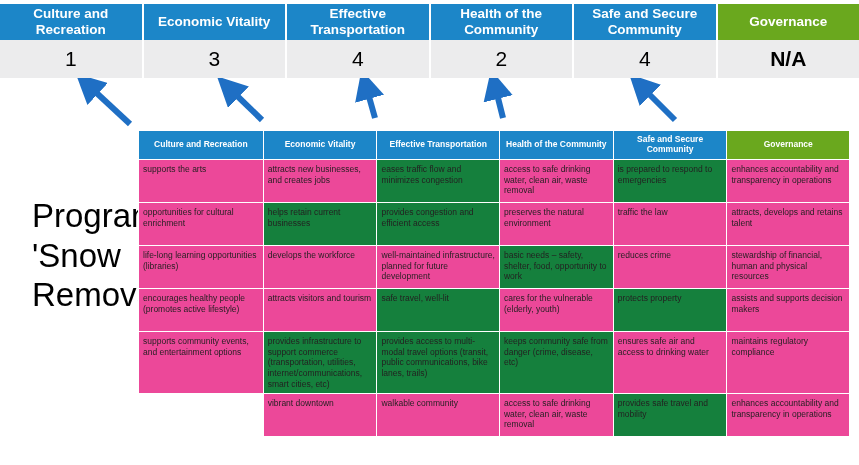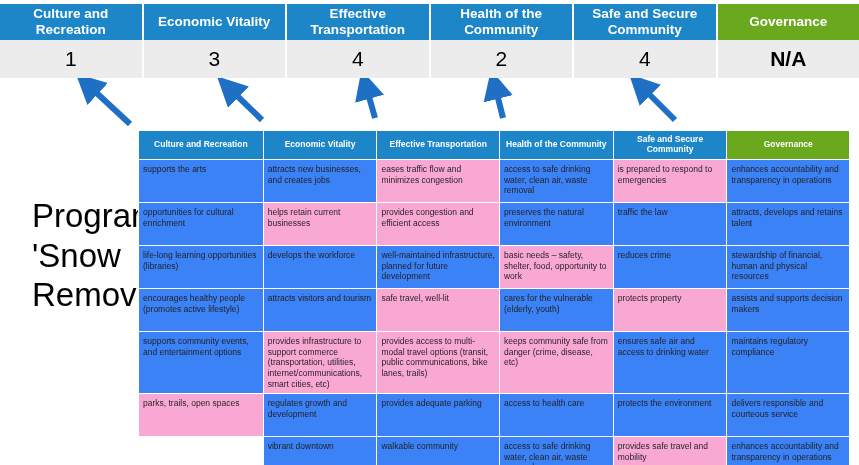--- a/index.html
+++ b/index.html
@@ -109,24 +109,24 @@
     vertical-align: middle;
   }
   #matrix th.gov { background: #6aa81e; }
   #matrix td {
     font-size: 8.5px;
     color: #231f20;
     vertical-align: top;
     padding: 4px 4px;
     line-height: 1.25;
     border: 1px solid #ffffff;
-    background: #3b82f6;
+    background: #ec4899;
     height: 34px;
   }
-  #matrix td.hl { background: #f9a8d4; }
+  #matrix td.hl { background: #15803d; }
   #matrix td.blank { background: #ffffff; border-color: #ffffff; }
   col.c0 { width: 114px; }
   col.c1 { width: 104px; }
   col.c2 { width: 112px; }
   col.c3 { width: 104px; }
   col.c4 { width: 104px; }
   col.c5 { width: 112px; }
 </style>
 </head>
 <body>
@@ -222,28 +222,20 @@
       </tr>
       <tr>
         <td>supports community events, and entertainment options</td>
         <td class="hl">provides infrastructure to support commerce (transportation, utilities, internet/communications, smart cities, etc)</td>
         <td class="hl">provides access to multi-modal travel options (transit, public communications, bike lanes, trails)</td>
         <td class="hl">keeps community safe from danger (crime, disease, etc)</td>
         <td>ensures safe air and access to drinking water</td>
         <td>maintains regulatory compliance</td>
       </tr>
       <tr>
-        <td class="hl">parks, trails, open spaces</td>
-        <td>regulates growth and development</td>
-        <td>provides adequate parking</td>
-        <td>access to health care</td>
-        <td>protects the environment</td>
-        <td>delivers responsible and courteous service</td>
-      </tr>
-      <tr>
         <td class="blank"></td>
         <td>vibrant downtown</td>
         <td>walkable community</td>
         <td>access to safe drinking water, clean air, waste removal</td>
         <td class="hl">provides safe travel and mobility</td>
         <td>enhances accountability and transparency in operations</td>
       </tr>
     </tbody>
 </table>
 

